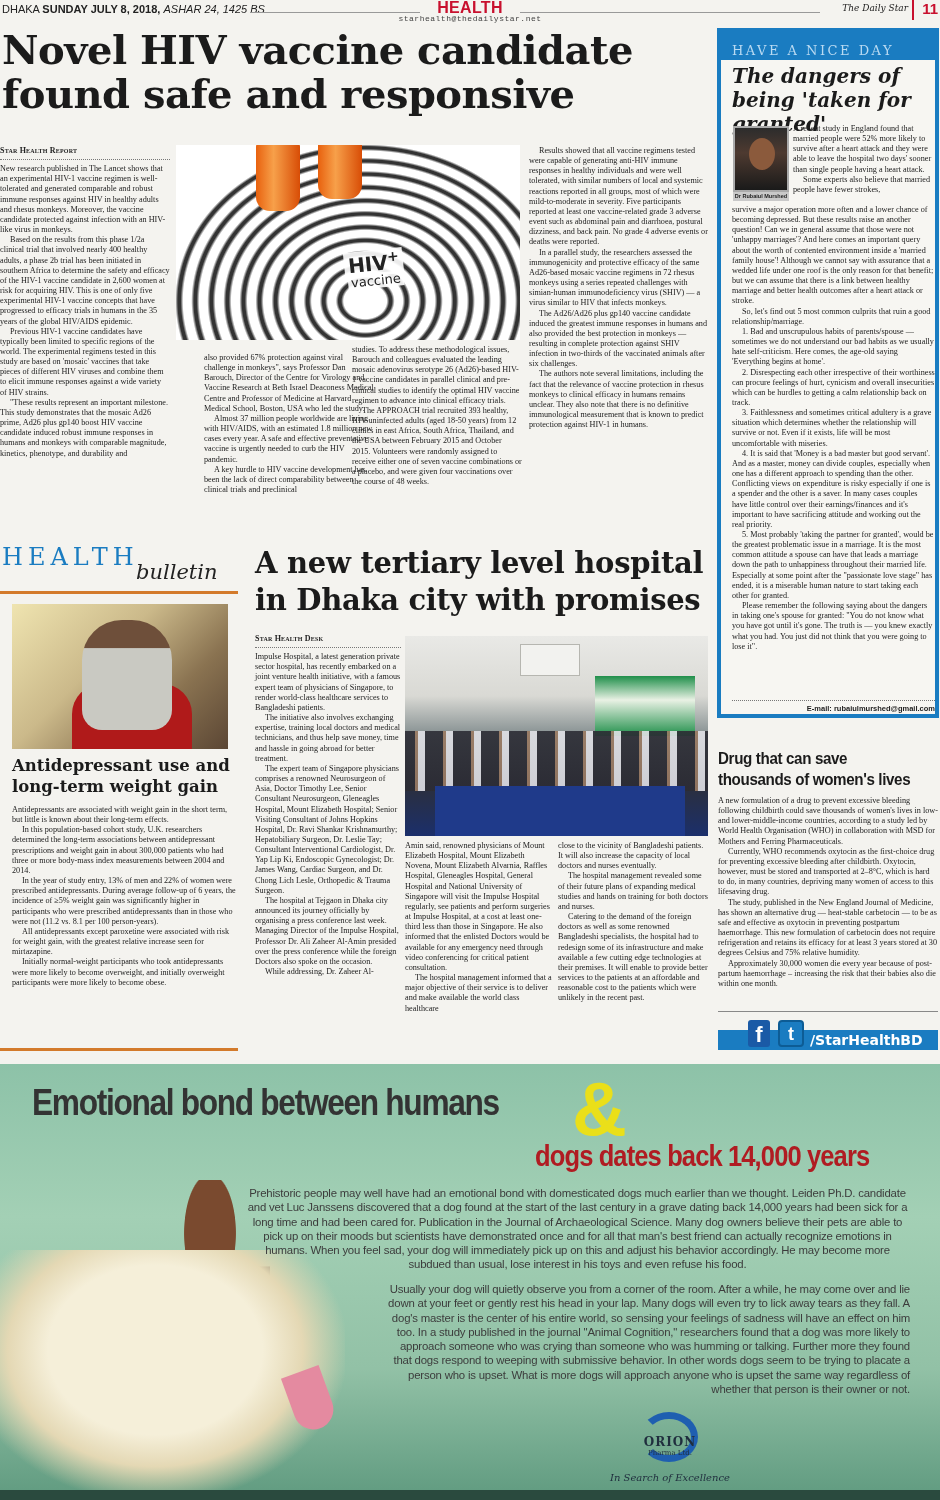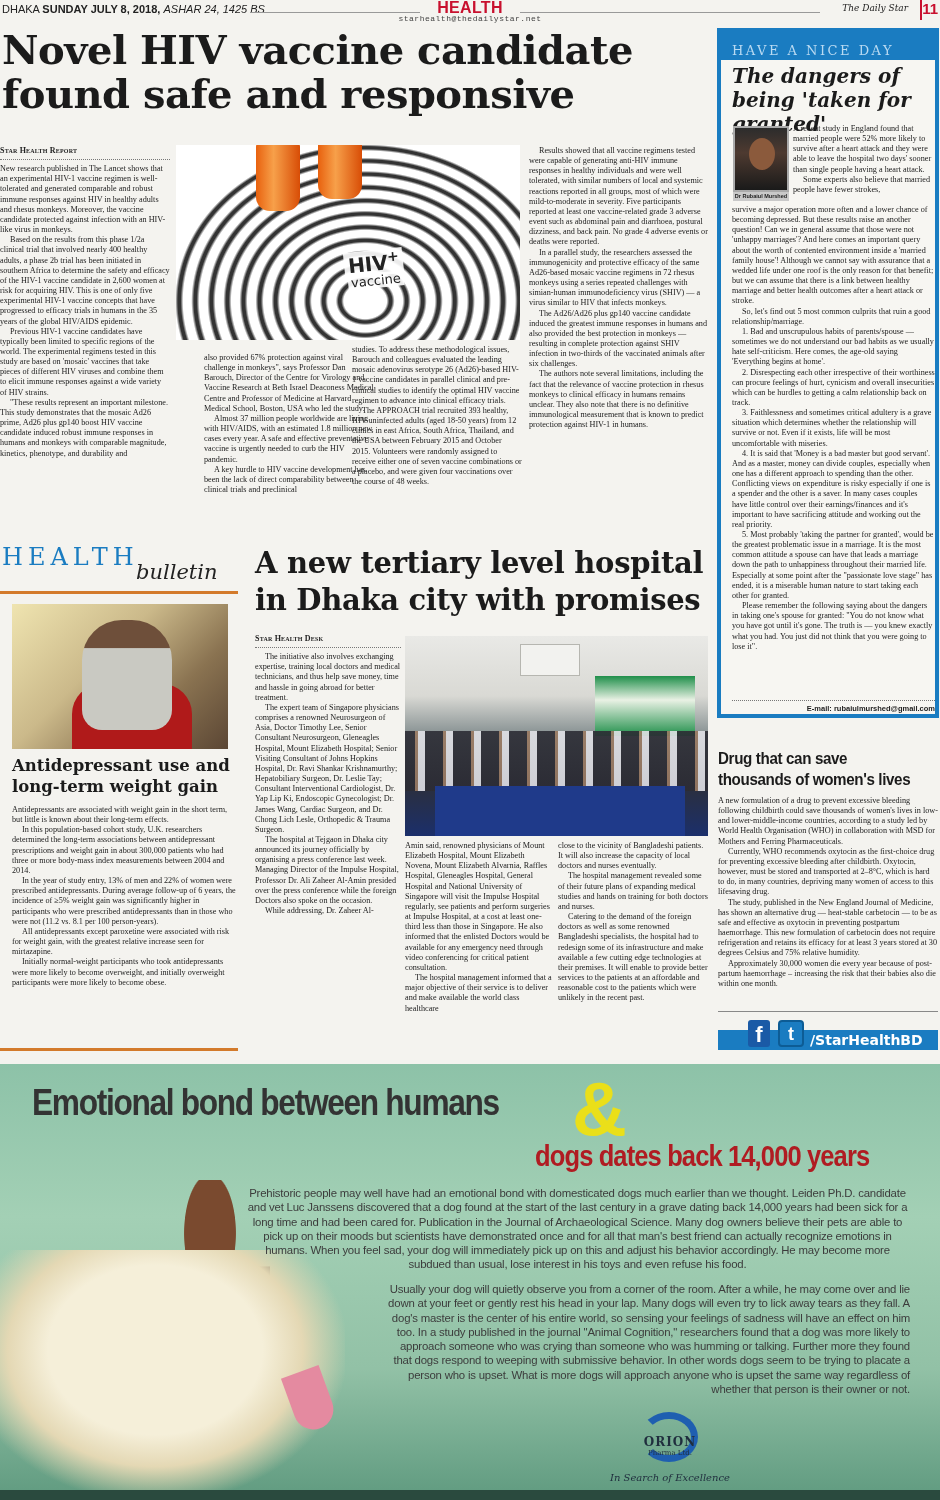--- a/index.html
+++ b/index.html
@@ -13,21 +13,21 @@
 
   
   .masthead { top: 0; left: 0; width: 940px; height: 24px; }
   .mast-date { left: 2px; top: 3px; font-family: "Liberation Sans", sans-serif; font-size: 11px; color: #222; }
   .mast-date b { font-weight: bold; }
   .mast-date i { font-style: italic; }
   .mast-line { top: 12px; height: 1px; background: #999; }
   .mast-section { left: 420px; top: -1px; width: 100px; text-align: center; font-family: "Liberation Sans", sans-serif; font-weight: bold; font-size: 16px; color: #c8102e; letter-spacing: 0.3px; }
   .mast-email { left: 380px; top: 14px; width: 180px; text-align: center; font-family: "Liberation Mono", monospace; font-size: 8px; color: #444; letter-spacing: 0.5px; }
   .mast-logo { right: 32px; top: 3px; font-family: "DejaVu Serif", serif; font-size: 9px; font-style: italic; color: #222; }
-  .mast-page { right: 2px; top: 0; font-family: "Liberation Sans", sans-serif; font-weight: bold; font-size: 15px; color: #c8102e; border-left: 2px solid #c8102e; padding-left: 0; height: 20px; }
+  .mast-page { right: 2px; top: 0; font-family: "Liberation Sans", sans-serif; font-weight: bold; font-size: 15px; color: #c8102e; border-left: 2px solid #c8102e; padding-left: 8px; height: 20px; }
 
   
   .hiv-headline { left: 2px; top: 28px; width: 710px; font-family: "DejaVu Serif", serif; font-size: 40px; line-height: 44px; color: #1b1b1b; letter-spacing: -0.5px; }
 
   .hiv-col1 { left: 0; top: 146px; width: 170px; }
   .hiv-image { left: 176px; top: 145px; width: 344px; height: 195px; background: radial-gradient(ellipse at 55% 80%, #fff 0 8%, #333 9% 10%, #fff 11% 14%, #333 15% 16%, #fff 17% 20%, #333 21% 22%, #fff 23% 26%, #333 27% 28%, #fff 29% 32%, #333 33% 34%, #fff 35% 38%, #333 39% 40%, #fff 41% 44%, #333 45% 46%, #fff 47% 50%, #333 51% 52%, #fff 53% 56%, #333 57% 58%, #fff 59% 62%, #333 63% 64%, #fff 65% 68%, #333 69% 70%, #fff 71%); overflow: hidden; }
   .vial { position: absolute; width: 44px; border-radius: 6px 6px 14px 14px; background: linear-gradient(90deg, #e8610e, #f7a04a 40%, #d84d06); }
   .vial::before { content: ""; position: absolute; top: -14px; left: 10px; width: 24px; height: 16px; background: #d7d7d7; border-radius: 3px; }
   .hiv-label { left: 168px; top: 105px; font-family: "DejaVu Sans", sans-serif; font-weight: bold; font-size: 20px; color: #222; background: rgba(255,255,255,0.9); padding: 0 4px; transform: rotate(-6deg); }
   .hiv-label sup { font-size: 14px; }
@@ -194,20 +194,21 @@
   <p>In this population-based cohort study, U.K. researchers determined the long-term associations between antidepressant prescriptions and weight gain in about 300,000 patients who had three or more body-mass index measurements between 2004 and 2014.</p>
   <p>In the year of study entry, 13% of men and 22% of women were prescribed antidepressants. During average follow-up of 6 years, the incidence of ≥5% weight gain was significantly higher in participants who were prescribed antidepressants than in those who were not (11.2 vs. 8.1 per 100 person-years).</p>
   <p>All antidepressants except paroxetine were associated with risk for weight gain, with the greatest relative increase seen for mirtazapine.</p>
   <p>Initially normal-weight participants who took antidepressants were more likely to become overweight, and initially overweight participants were more likely to become obese.</p>
 </div>
 <div class="abs hb-bottom-rule"></div>
 
 <h2 class="abs hosp-title">A new tertiary level hospital in Dhaka city with promises</h2>
 <div class="abs hosp-col1 body-text">
   <div class="kicker">Star Health Desk</div>
+  <p class="first">Impulse Hospital, a latest generation private sector hospital, has recently embarked on a joint venture health initiative, with a famous expert team of physicians of Singapore, to render world-class healthcare services to Bangladeshi patients.</p>
   <p>The initiative also involves exchanging expertise, training local doctors and medical technicians, and thus help save money, time and hassle in going abroad for better treatment.</p>
   <p>The expert team of Singapore physicians comprises a renowned Neurosurgeon of Asia, Doctor Timothy Lee, Senior Consultant Neurosurgeon, Gleneagles Hospital, Mount Elizabeth Hospital; Senior Visiting Consultant of Johns Hopkins Hospital, Dr. Ravi Shankar Krishnamurthy; Hepatobiliary Surgeon, Dr. Leslie Tay; Consultant Interventional Cardiologist, Dr. Yap Lip Ki, Endoscopic Gynecologist; Dr. James Wang, Cardiac Surgeon, and Dr. Chong Lich Lesle, Orthopedic &amp; Trauma Surgeon.</p>
   <p>The hospital at Tejgaon in Dhaka city announced its journey officially by organising a press conference last week. Managing Director of the Impulse Hospital, Professor Dr. Ali Zaheer Al-Amin presided over the press conference while the foreign Doctors also spoke on the occasion.</p>
   <p>While addressing, Dr. Zaheer Al-</p>
 </div>
 <div class="abs hosp-photo">
   <div class="hosp-ac"></div>
   <div class="hosp-banner"></div>
   <div class="hosp-crowd"></div>
   <div class="hosp-table"></div>

